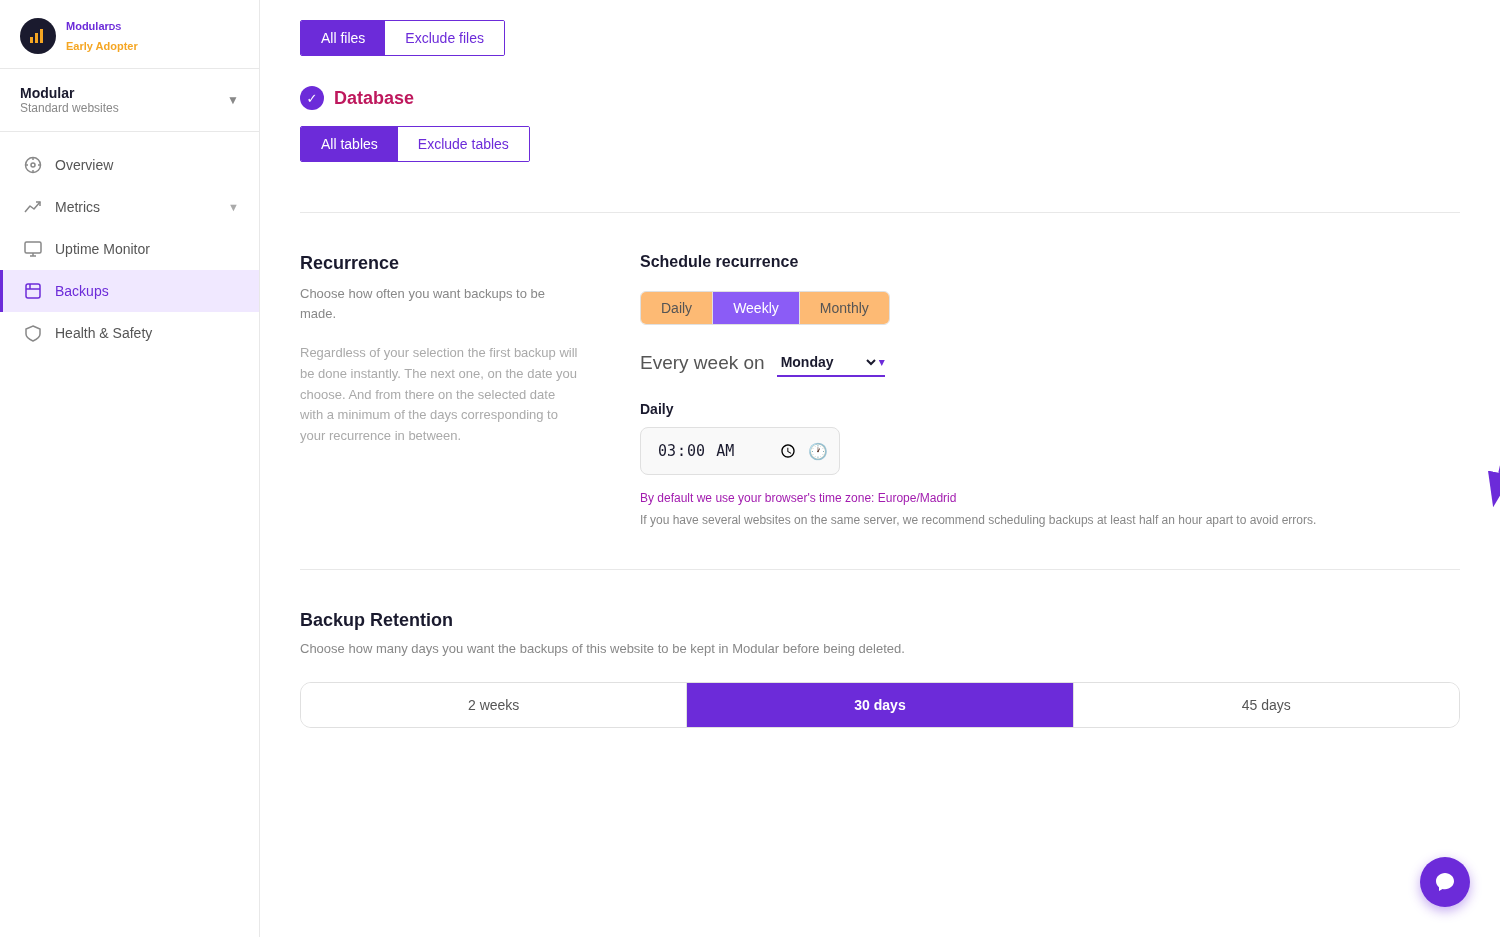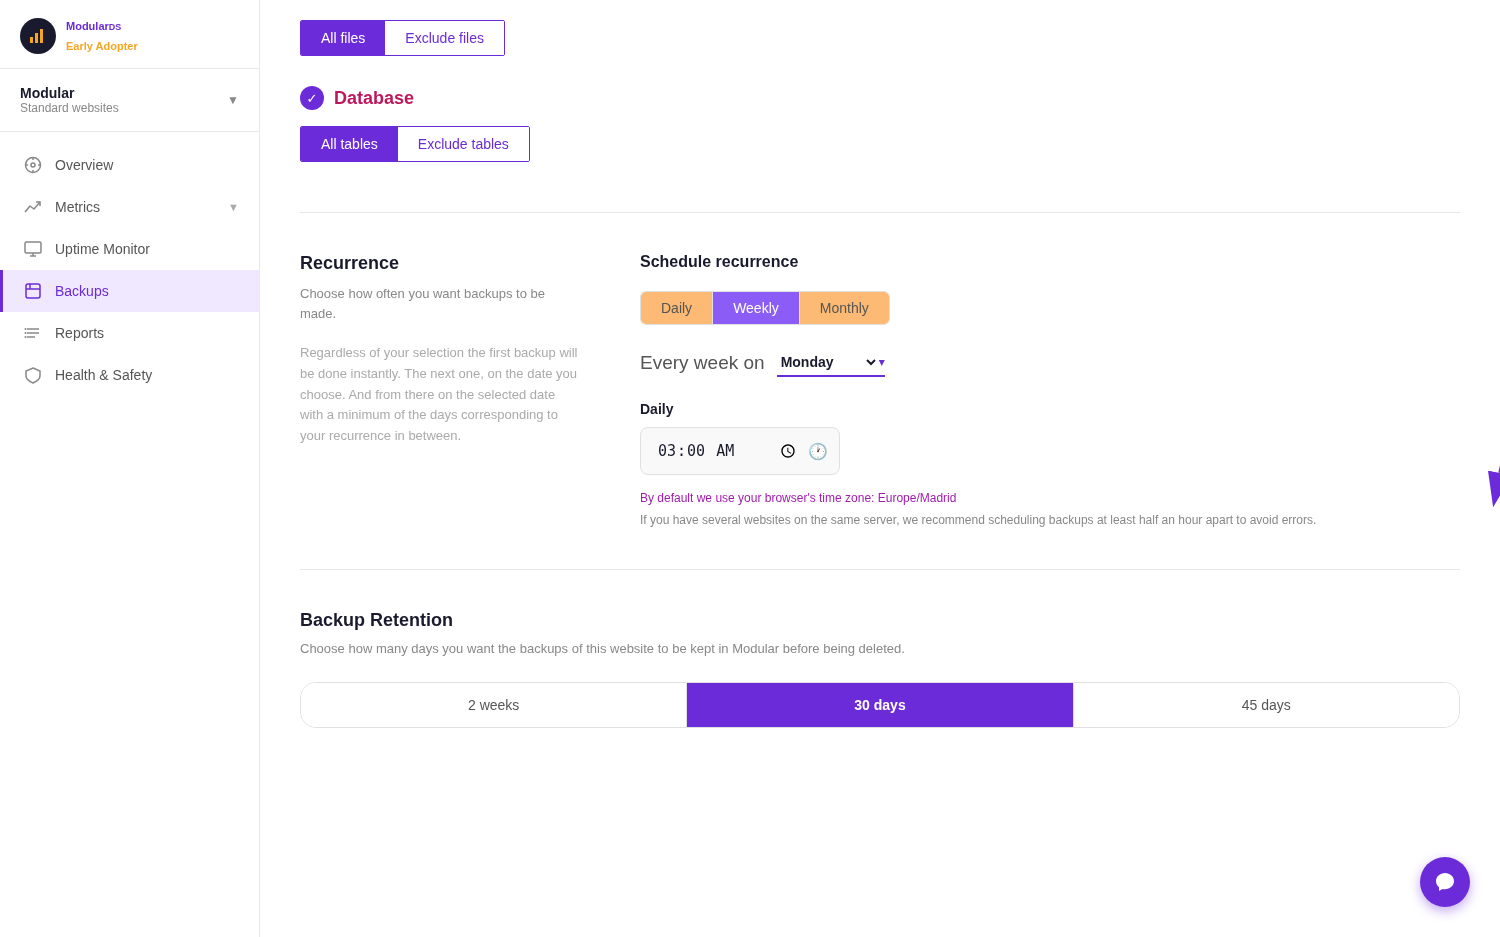--- a/index.html
+++ b/index.html
@@ -223,21 +223,21 @@
     
     .retention-section {
       padding: 40px;
     }
     .retention-title { font-size: 18px; font-weight: 700; color: #1a1a2e; margin-bottom: 8px; }
     .retention-desc { font-size: 13px; color: #888; line-height: 1.5; margin-bottom: 24px; }
 
     .retention-options {
       display: flex;
       border: 1px solid #e0e0e0;
-      border-radius: 16px;
+      border-radius: 11px;
       overflow: hidden;
     }
     .retention-btn {
       flex: 1;
       padding: 14px;
       font-size: 14px;
       font-weight: 500;
       cursor: pointer;
       border: none;
       outline: none;
@@ -352,33 +352,20 @@
       <span class="nav-icon">
         <svg width="18" height="18" viewBox="0 0 18 18" fill="none">
           <rect x="2" y="2" width="14" height="14" rx="2" stroke="#6c2bd9" stroke-width="1.5" fill="none"></rect>
           <line x1="2" y1="7" x2="16" y2="7" stroke="#6c2bd9" stroke-width="1.5"></line>
           <line x1="6" y1="2" x2="6" y2="7" stroke="#6c2bd9" stroke-width="1.5"></line>
         </svg>
       </span>
       <span style="color:#6c2bd9;">Backups</span>
     </div>
 
-    <div class="nav-item">
-      <span class="nav-icon">
-        <svg width="18" height="18" viewBox="0 0 18 18" fill="none">
-          <line x1="3" y1="5" x2="15" y2="5" stroke="#888" stroke-width="1.5"></line>
-          <line x1="3" y1="9" x2="15" y2="9" stroke="#888" stroke-width="1.5"></line>
-          <line x1="3" y1="13" x2="11" y2="13" stroke="#888" stroke-width="1.5"></line>
-          <circle cx="1.5" cy="5" r="1" fill="#888"></circle>
-          <circle cx="1.5" cy="9" r="1" fill="#888"></circle>
-          <circle cx="1.5" cy="13" r="1" fill="#888"></circle>
-        </svg>
-      </span>
-      <span>Reports</span>
-    </div>
 
     <div class="nav-item">
       <span class="nav-icon">
         <svg width="18" height="18" viewBox="0 0 18 18" fill="none">
           <path d="M9 2L16 5V10C16 14 9 17 9 17C9 17 2 14 2 10V5L9 2Z" stroke="#888" stroke-width="1.5" fill="none"></path>
         </svg>
       </span>
       <span>Health &amp; Safety</span>
     </div>
   </nav>

